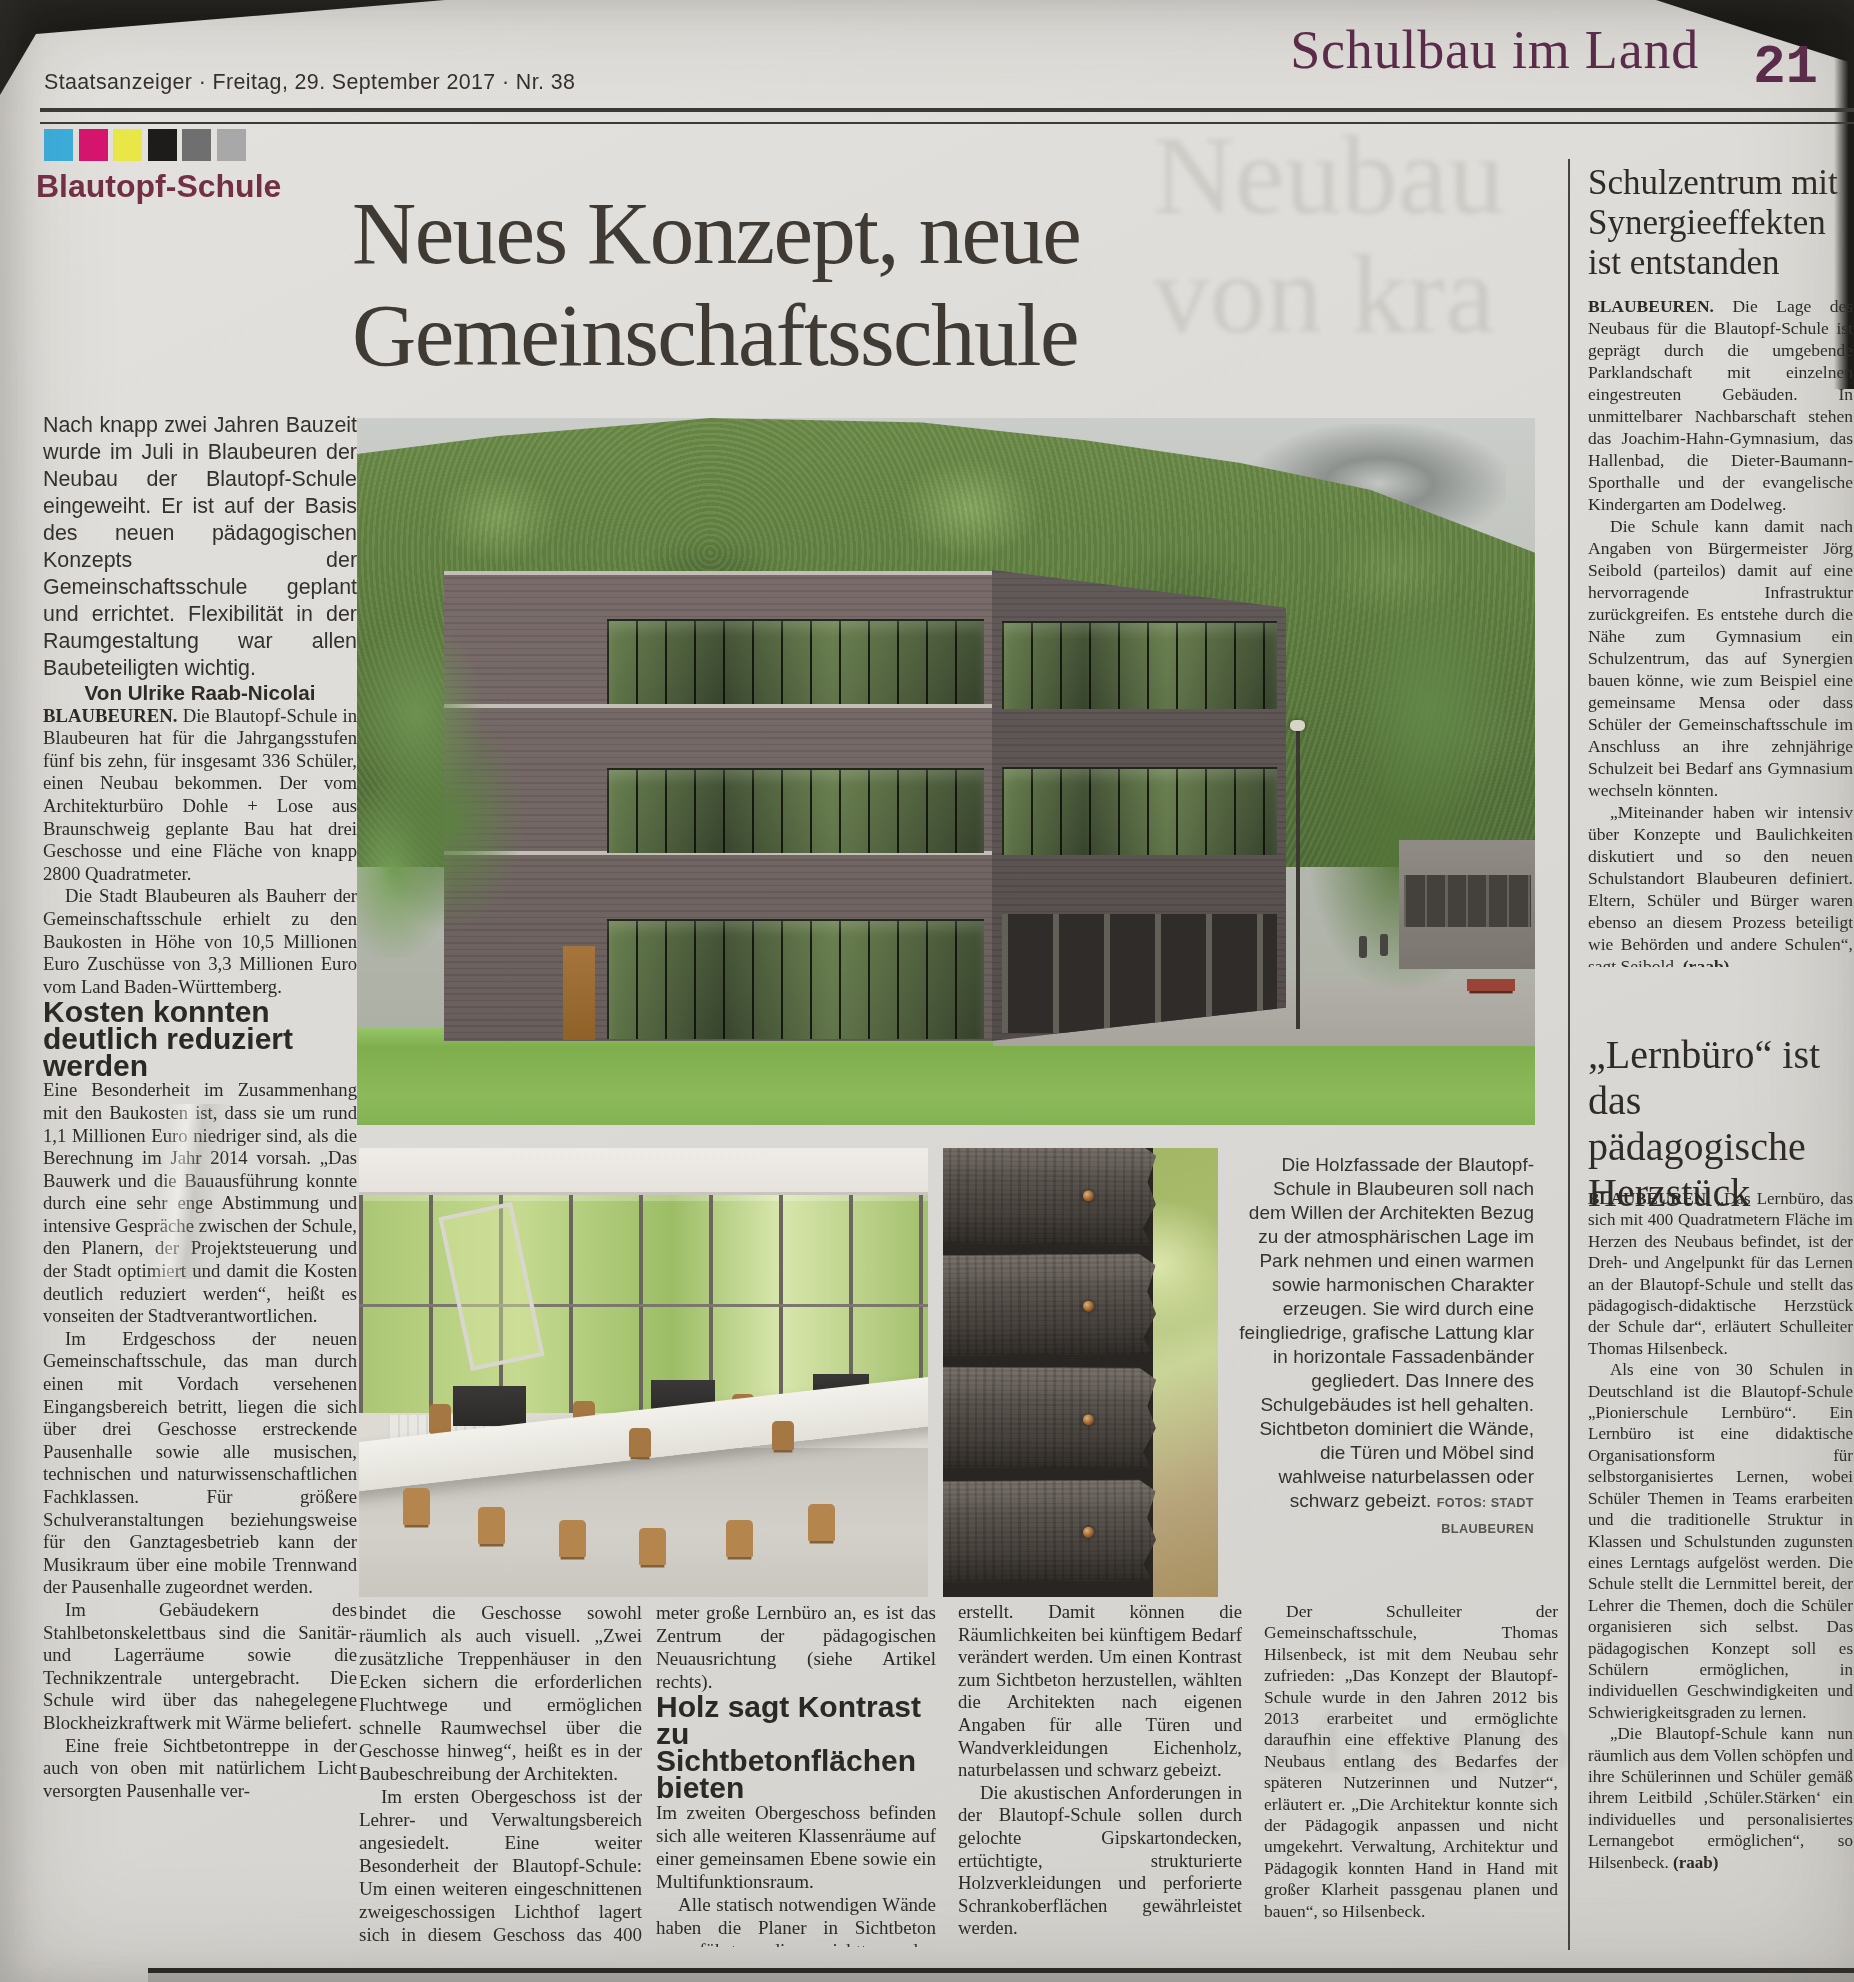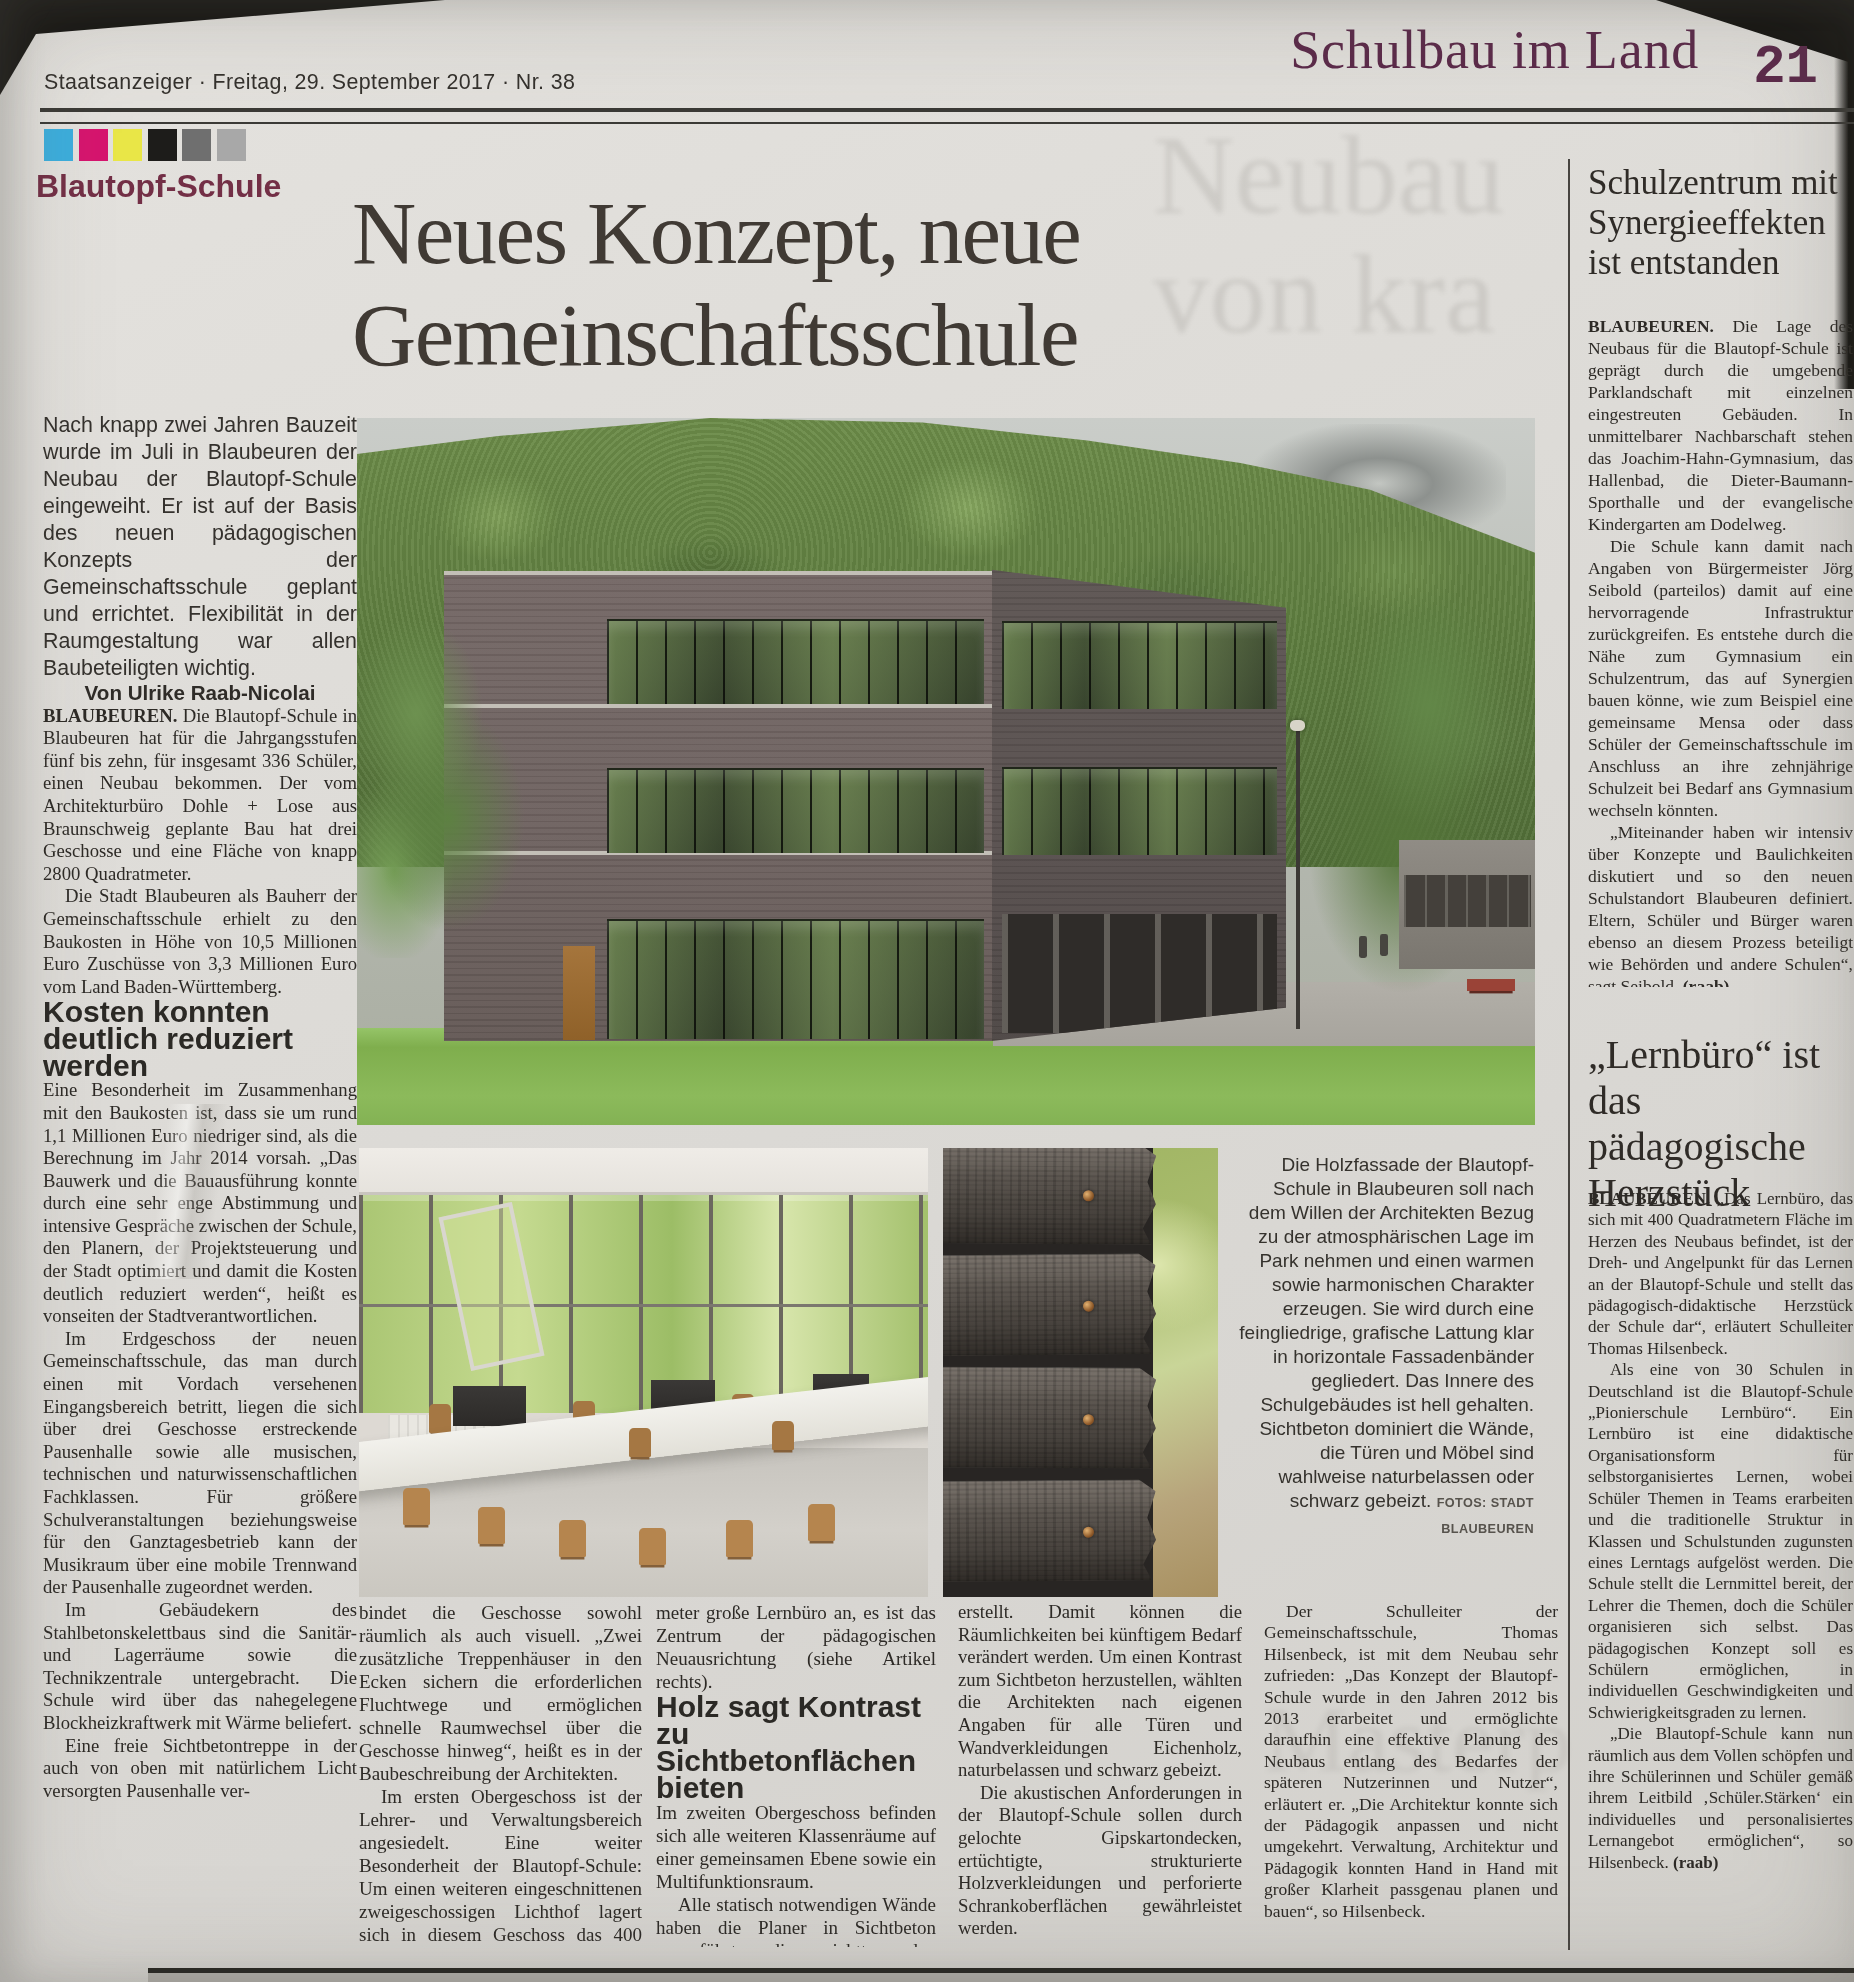--- a/index.html
+++ b/index.html
@@ -55,21 +55,21 @@
   #col5{left:1264px;top:1601px;width:294px;height:346px;font-size:17.5px;line-height:21.4px;}
 
   
   .caption{left:1237px;top:1153px;width:297px;height:445px;text-align:right;
     font-family:"Liberation Sans",sans-serif;font-size:19px;line-height:24px;color:#35322d;}
   .credit{font-size:12.7px;font-weight:bold;letter-spacing:0.4px;color:#57534d;}
 
   
   .divider{left:1568px;top:159px;width:2.4px;height:1791px;background:#474440;}
   .sb-h1{left:1588px;top:163px;width:265px;font-size:35px;line-height:40px;color:#2f2b27;}
-  .sb-b1{left:1588px;top:295px;width:265px;height:672px;font-size:17.5px;line-height:22px;margin-top:20px;}
+  .sb-b1{left:1588px;top:295px;width:265px;height:672px;font-size:17.5px;line-height:22px;}
   .sb-h2{left:1588px;top:1032px;width:265px;font-size:40px;line-height:46px;color:#2f2b27;}
   .sb-b2{left:1588px;top:1188px;width:265px;height:754px;font-size:17px;line-height:21.4px;}
 
   
   .photo{position:absolute;overflow:hidden;}
   #main-photo{left:357px;top:418px;width:1178px;height:707px;background:#9aa68c;}
   .mp-sky{position:absolute;inset:0;background:linear-gradient(180deg,#cacdc9 0%,#b7bbb4 45%,#a9ada0 100%);}
   .mp-cloud{position:absolute;right:29px;top:6.4px;width:254px;height:119px;background:radial-gradient(ellipse at center,#94989511 0%,#8d918e 30%,rgba(141,145,142,0) 75%);}
   .mp-forest{position:absolute;left:0;top:0;width:100%;height:449px;
     clip-path:polygon(0 8%,12% 4%,30% 0%,48% 1%,62% 5%,75% 10%,86% 16%,100% 30%,100% 100%,0 100%);

